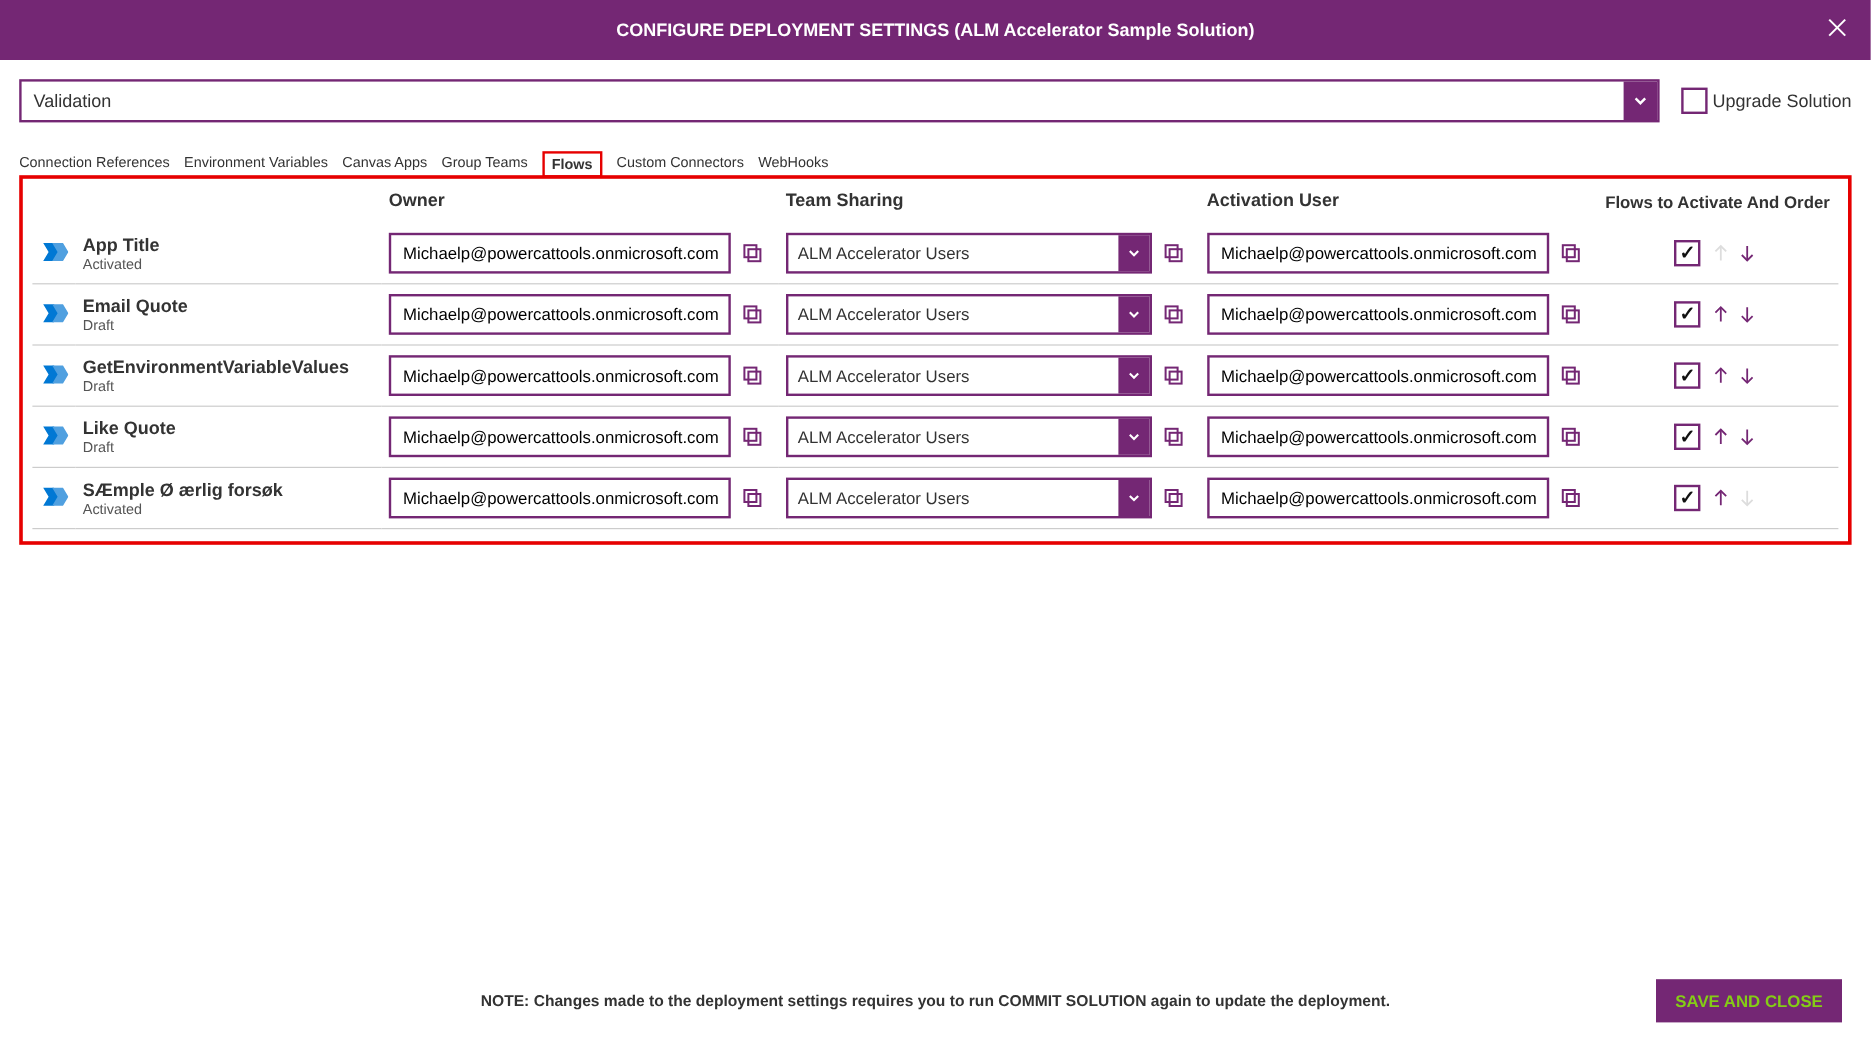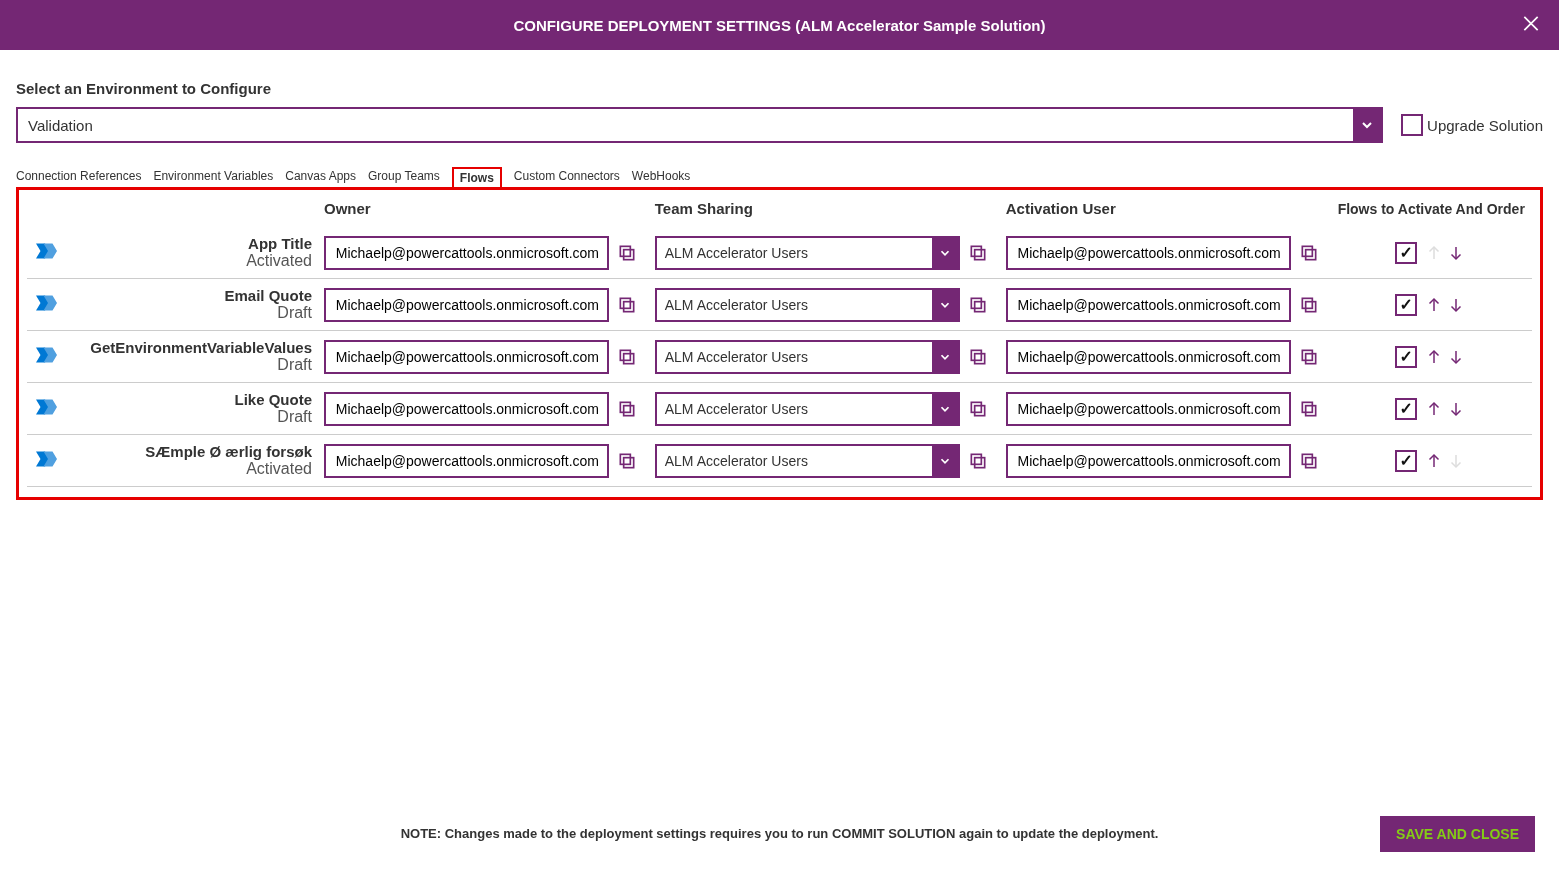--- a/index.html
+++ b/index.html
@@ -64,22 +64,22 @@
     padding: 6px 8px 10px 8px;
   }
   .tbl { width: 100%; border-collapse: collapse; }
   .tbl th { font-weight: 600; text-align: left; padding: 4px 6px 10px 6px; font-size: 15px; vertical-align: bottom; }
   .tbl td { padding: 8px 6px; border-bottom: 1px solid #ccc; vertical-align: middle; }
   .tbl th.col-activate { text-align: center; font-size: 14px; }
   
   .flow-icon { width: 30px; }
   .flow-icon svg { width: 24px; height: 24px; }
   .flow-name { font-weight: 600; font-size: 15px; }
-  .flow-status { font-size: 16px; color: #555; }
-  .col-name { width: 255px; text-align: right; }
+  .flow-status { font-size: 12px; color: #555; }
+  .col-name { width: 255px; }
   
   .text-input {
     border: 2px solid #742774;
     height: 34px;
     padding: 0 8px;
     font-size: 14px;
     width: 285px;
     font-family: inherit;
     text-align: right;
   }
@@ -144,21 +144,20 @@
   <span>CONFIGURE DEPLOYMENT SETTINGS (ALM Accelerator Sample Solution)</span>
   <span class="close-x">
     <svg viewBox="0 0 24 24">
         <line x1="4" y1="4" x2="20" y2="20"></line>
         <line x1="20" y1="4" x2="4" y2="20"></line>
       </svg>
   </span>
 </div>
 
 <div class="body-wrap">
-  <div class="section-label">Select an Environment to Configure</div>
 
   <div class="env-row">
     <div class="env-select">
       <span class="env-select-text">Validation</span>
       <span class="env-select-arrow">
         <svg viewBox="0 0 24 24">
             <polyline points="6 9 12 15 18 9"></polyline>
           </svg>
       </span>
     </div>

